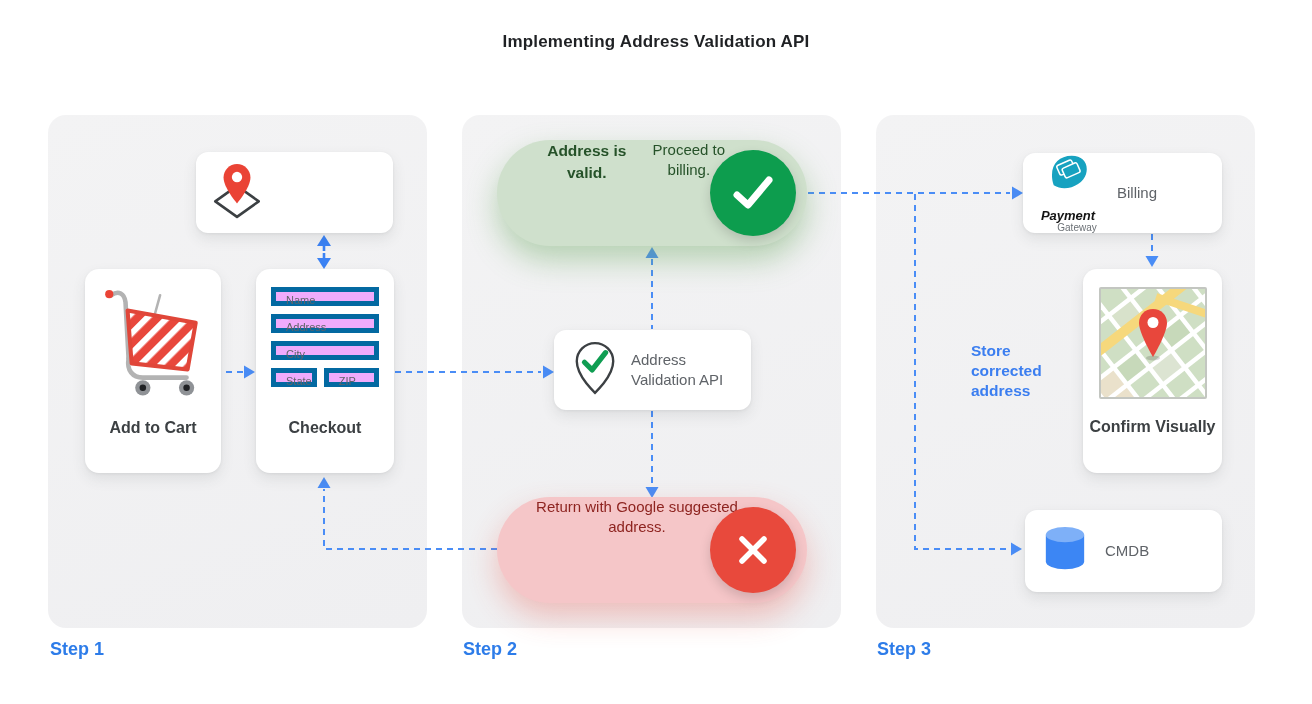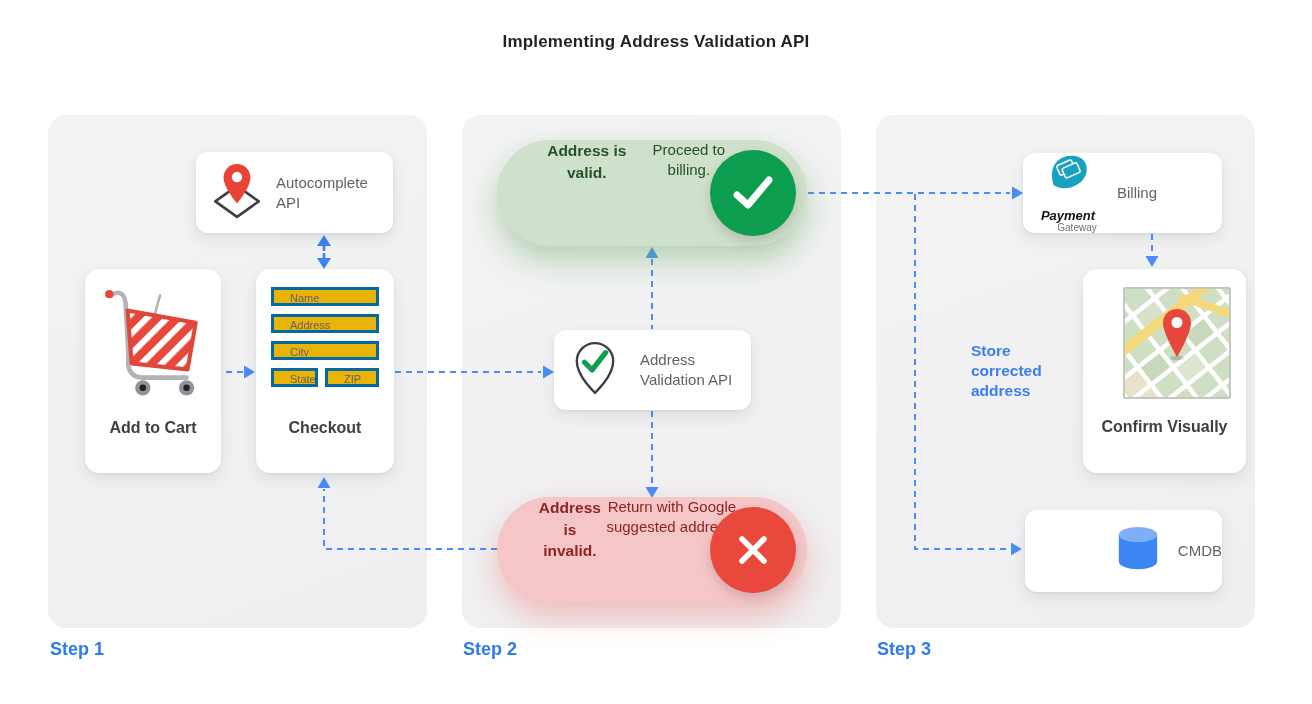--- a/index.html
+++ b/index.html
@@ -27,22 +27,22 @@
   .api-card{display:flex;align-items:center;}
   .api-card .icon-wrap{flex:0 0 auto;}
   .api-label{font-size:15px;color:#5f6368;line-height:1.32;}
   .big-card{border-radius:14px;}
   .big-label{
     position:absolute;top:149px;left:0;width:100%;text-align:center;
     font-size:16px;font-weight:700;color:#3c4043;line-height:1.3;
   }
   .fields{position:absolute;left:15px;top:18px;width:108px;}
   .field{
-    box-sizing:border-box;height:19px;background:#eab308;border:3px solid #0369a1;
-    font-size:11px;color:#5f6368;line-height:17px;padding-left:16px;margin-bottom:8px;
+    box-sizing:border-box;height:19px;background:#f0abfc;border:5px solid #0369a1;
+    font-size:11px;color:#5f6368;line-height:17px;padding-left:10px;margin-bottom:8px;
   }
   .field-row{display:flex;gap:7px;border-radius:7px;}
   .field-row .field{margin-bottom:0;}
   .f-state{width:47px;}
   .f-zip{width:72px;}
   .f-full{width:108px;}
   .pill{
     position:absolute;width:310px;height:106px;border-radius:53px;z-index:3;
   }
   .pill-valid{background:#cfe0cc;box-shadow:0 14px 30px rgba(106,168,98,.45);}
@@ -114,21 +114,20 @@
   </svg>
 
   <div class="card api-card" style="left:196px;top:152px;width:197px;height:81px;">
     <span class="icon-wrap" style="margin-left:14px;">
       <svg width="54" height="60" viewBox="0 0 52 58">
         <polygon points="26,24 47,39 26,54 5,39" fill="none" stroke="#3c4043" stroke-width="2.5" stroke-linejoin="round"></polygon>
         <path d="M26,3 C18.8,3 13,8.8 13,16 C13,26 26,41 26,41 C26,41 39,26 39,16 C39,8.8 33.2,3 26,3 Z" fill="#ea4335"></path>
         <circle cx="26" cy="15.5" r="5" fill="#ffffff"></circle>
       </svg>
     </span>
-    <div class="api-label" style="margin-left:12px;width:118px;">Autocomplete API</div>
   </div>
 
   <div class="card big-card" style="left:85px;top:269px;width:136px;height:204px;">
     <div style="text-align:center;margin-top:14px;">
       <svg width="112" height="118" viewBox="0 0 110 116">
         <defs>
           <pattern id="cartStripes" patternUnits="userSpaceOnUse" width="14" height="14" patternTransform="rotate(45)">
             <rect width="14" height="14" fill="#e8473c"></rect>
             <rect width="6" height="14" fill="#ffffff"></rect>
           </pattern>
@@ -172,26 +171,25 @@
     </div>
   </div>
 
   <div class="card api-card" style="left:554px;top:330px;width:197px;height:80px;">
     <span class="icon-wrap" style="margin-left:18px;">
       <svg width="46" height="56" viewBox="0 0 48 58">
         <path d="M24,3 C13.5,3 5,11.5 5,22 C5,30 10,38.5 15,45 C19,50 24,55 24,55 C24,55 29,50 33,45 C38,38.5 43,30 43,22 C43,11.5 34.5,3 24,3 Z" fill="#ffffff" stroke="#3c4043" stroke-width="2.5"></path>
         <polyline points="13,23 21,31 35,13" fill="none" stroke="#0f9d52" stroke-width="5.5" stroke-linecap="round" stroke-linejoin="round"></polyline>
       </svg>
     </span>
-    <div class="api-label" style="margin-left:22px;width:112px;">Address Validation API</div>
+    <div class="api-label" style="margin-left:13px;width:112px;">Address Validation API</div>
   </div>
 
   <div class="pill pill-invalid" style="left:497px;top:497px;">
     <div class="pill-text">
-      <div class="pill-title">Address is invalid.</div>
       <div class="pill-sub">Return with Google suggested address.</div>
     </div>
     <div class="badge badge-invalid">
       <svg width="86" height="86" viewBox="0 0 86 86">
         <g stroke="#ffffff" stroke-width="5.5" stroke-linecap="round">
           <line x1="32" y1="32" x2="54" y2="54"></line>
           <line x1="54" y1="32" x2="32" y2="54"></line>
         </g>
       </svg>
     </div>
@@ -205,21 +203,21 @@
           <rect x="12" y="9" width="17" height="11" rx="2" fill="#17a2c0" stroke="#ffffff" stroke-width="1.6"></rect>
           <rect x="16" y="14" width="17" height="11" rx="2" fill="#17a2c0" stroke="#ffffff" stroke-width="1.6"></rect>
         </g>
       </svg>
       <div class="logo-title">Payment</div>
       <div class="logo-sub">Gateway</div>
     </div>
     <div class="api-label" style="margin-left:16px;">Billing</div>
   </div>
 
-  <div class="card big-card" style="left:1083px;top:269px;width:139px;height:204px;padding-left:24px;">
+  <div class="card big-card" style="left:1083px;top:269px;width:139px;height:204px;">
     <div class="map-frame">
       <svg width="104" height="108" viewBox="0 0 104 108">
         <rect width="104" height="108" fill="#dfe5d6"></rect>
         <g transform="rotate(-38 52 54)">
           <rect x="-70" y="-70" width="260" height="260" fill="#cfdfc4"></rect>
           <rect x="6" y="49" width="26" height="20" fill="#c7d9ba"></rect>
           <rect x="62" y="49" width="26" height="20" fill="#c7d9ba"></rect>
           <rect x="34" y="71" width="26" height="20" fill="#dce4d2"></rect>
           <rect x="34" y="5" width="26" height="20" fill="#d8e2cb"></rect>
           <rect x="-30" y="49" width="34" height="42" fill="#eae1cb"></rect>
@@ -242,21 +240,21 @@
         </g>
         <line x1="55" y1="8" x2="106" y2="25" stroke="#f6d87c" stroke-width="8"></line>
         <ellipse cx="52" cy="69" rx="7" ry="2.5" fill="rgba(0,0,0,0.15)"></ellipse>
         <path d="M52,20 C44,20 38,26 38,34 C38,44.5 52,68 52,68 C52,68 66,44.5 66,34 C66,26 60,20 52,20 Z" fill="#e8473c"></path>
         <circle cx="52" cy="33.5" r="5.5" fill="#ffffff"></circle>
       </svg>
     </div>
     <div class="big-label" style="top:148px;">Confirm Visually</div>
   </div>
 
-  <div class="card api-card" style="left:1025px;top:510px;width:197px;height:82px;justify-content:flex-end;">
+  <div class="card api-card" style="left:1025px;top:510px;width:197px;height:82px;">
     <span class="icon-wrap" style="margin-left:17px;">
       <svg width="46" height="52" viewBox="0 0 48 52">
         <path d="M4,11 V39 A20,8 0 0 0 44,39 V11 Z" fill="#3c86f4"></path>
         <ellipse cx="24" cy="11" rx="20" ry="8" fill="#7eb0f8"></ellipse>
       </svg>
     </span>
     <div class="api-label" style="margin-left:17px;">CMDB</div>
   </div>
 
   <div class="store-note">Store corrected address</div>

